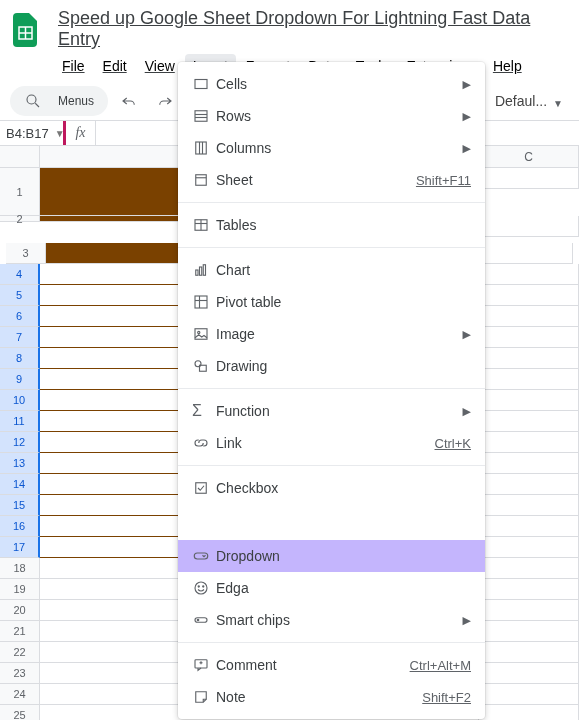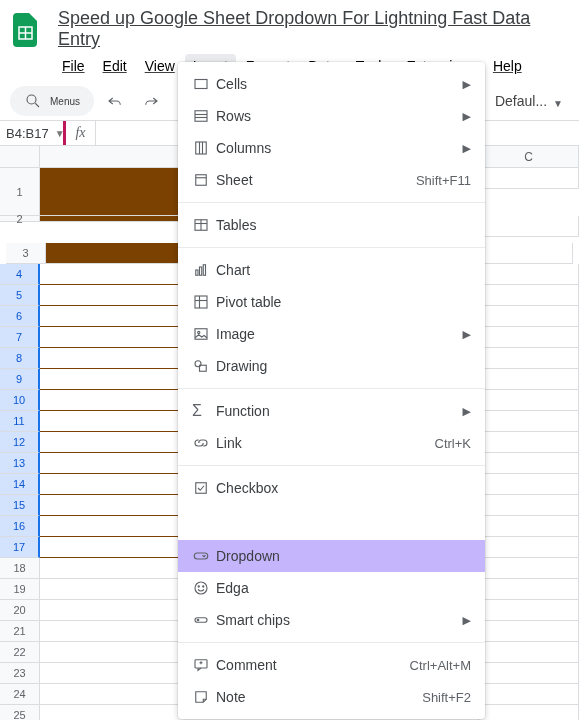--- a/index.html
+++ b/index.html
@@ -8,21 +8,21 @@
   .header { padding: 6px 6px 0 6px; display: flex; align-items: flex-start; }
   .logo { width: 40px; height: 40px; display: flex; align-items: center; justify-content: center; margin-right: 8px; margin-top: 4px; }
   .logo svg { width: 26px; height: 34px; }
   .title-area { flex: 1; text-decoration: underline; }
   .doc-title { font-size: 18px; color: #3c4043; padding: 2px 4px; letter-spacing: 0; }
   .menubar { display: flex; gap: 2px; margin-top: 2px; }
   .menubar-item { padding: 4px 8px; font-size: 14px; color: #000000; border-radius: 4px; cursor: pointer; }
   .menubar-item.active { background: #e8eaed; }
 
   .toolbar { margin: 8px 10px 4px 10px; display: flex; align-items: center; gap: 6px; }
-  .menus-btn { display: flex; align-items: center; gap: 8px; background: #f1f3f4; border-radius: 20px; padding: 6px 14px; font-size: 10px; color: #3c4043; }
+  .menus-btn { display: flex; align-items: center; gap: 16px; background: #f1f3f4; border-radius: 20px; padding: 6px 14px; font-size: 12px; color: #3c4043; }
   .tb-btn { width: 30px; height: 30px; display: flex; align-items: center; justify-content: center; border-radius: 4px; color: #444; }
   .divider-v { width: 1px; height: 22px; background: #dadce0; margin: 0 2px; }
   .tb-right { margin-left: auto; display:flex; align-items:center; gap:6px; }
   .font-select { font-size: 14px; color: #444; padding: 4px 6px; display:flex; align-items:flex-end; gap:6px;}
   .chev { color:#5f6368; font-size:10px; }
 
   .namebox-row { display: flex; align-items: center; border-top: 1px solid #dadce0; border-bottom: 1px solid #dadce0; height: 26px; }
   .namebox { width: 66px; padding: 0 6px; font-size: 13px; color: #3c4043; display:flex; align-items:center; justify-content:space-between; border-right: 3px solid #be185d; height:100%; }
   .namebox .dd { color:#777; font-size:10px; margin-left:6px; }
   .fx-cell { width: 30px; text-align:center; font-style: italic; font-family: serif; color:#5f6368; font-size:14px; border-right: 1px solid #dadce0; height:100%; display:flex; align-items:center; justify-content:center;}
@@ -43,21 +43,21 @@
   .row.blank .rh { height:6px; }
   .row.header .cell-a { background:#7a4100; color:#fff; font-weight:bold; justify-content:center; }
   .data .cell-a { background:#fff; color:#202124; justify-content:flex-end; border-bottom:1px solid #7a4100; }
   .empty .cell { }
 
   .dropdown-menu { position: absolute; left: 178px; top: 62px; width: 307px; background: #fff; border-radius: 4px; box-shadow: 0 2px 6px rgba(0,0,0,0.2), 0 0 0 1px rgba(0,0,0,0.05); padding: 6px 0; z-index: 100; }
   .menu-item { display: flex; align-items: center; height: 32px; padding: 0 14px; font-size: 14px; color: #3c4043; cursor: pointer; position:relative; }
   .menu-item.highlight { background: #c4b5fd; margin-top: 36px; }
   .menu-item .mi-icon { width: 24px; display:flex; align-items:center; justify-content:flex-start; color:#5f6368; }
   .menu-item .mi-label { flex: 1; }
-  .menu-item .mi-short { color:#5f6368; font-size: 13px; }
+  .menu-item .mi-short { color:#5f6368; font-size: 13px; text-decoration: underline; }
   .menu-item .mi-sub { color:#5f6368; font-size:11px; margin-left:6px; }
   .menu-sep { height: 1px; background: #e8eaed; margin: 6px 0; }
   svg.icon { width:18px; height:18px; stroke:#5f6368; fill:none; stroke-width:1.5; }
 </style>
 </head>
 <body>
 
 <div class="header">
   <div class="logo">
     <svg viewBox="0 0 26 34">

